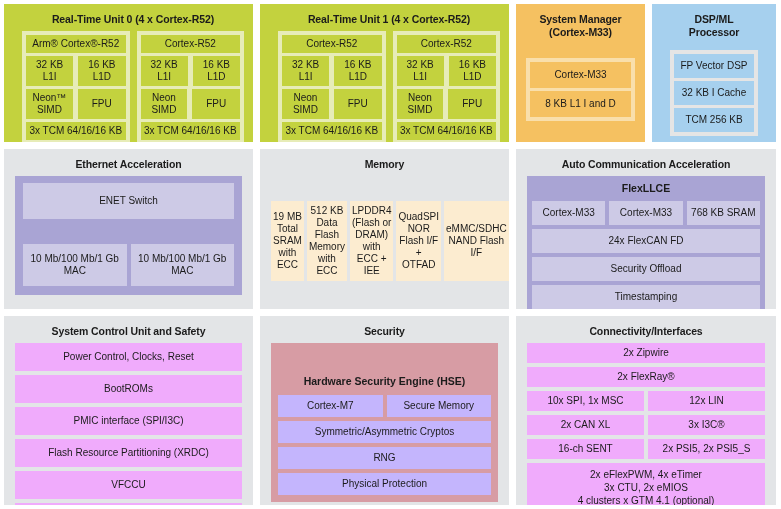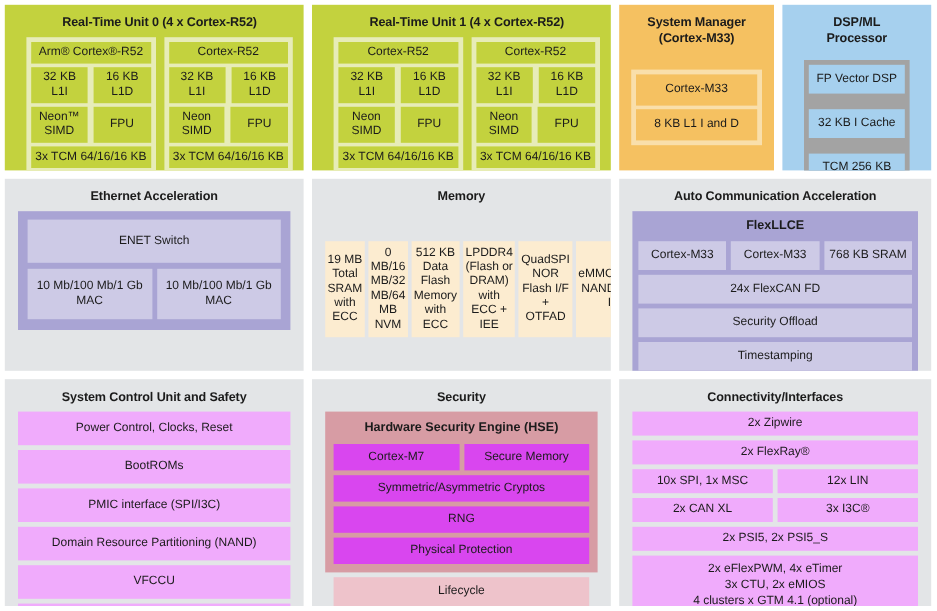--- a/index.html
+++ b/index.html
@@ -58,56 +58,56 @@
   .core-box .cell.r{flex:1;}
   .core-box .hgroup{flex:1;}
   .core-box .hgroup .cell{flex:1;}
   .core-box .hgroup .cell.narrow{flex:0 0 47%;}
 
   .p-sysmgr{background:#f5c161;flex:0 0 129px;}
   .sysmgr-inner{background:#f9dfab;padding:4px;display:flex;flex-direction:column;gap:3px;margin:14px 2px 0 2px;}
   .sysmgr-inner .cell{background:#f5c161;padding:7px 2px;}
 
   .p-dsp{background:#a6d0ee;flex:1;}
-  .dsp-inner{background:#a3a3a3;padding:4px;display:flex;flex-direction:column;gap:13px;margin:6px 10px 0 10px;}
+  .dsp-inner{background:#e5e5e5;padding:4px;display:flex;flex-direction:column;gap:3px;margin:6px 10px 0 10px;}
   .dsp-inner .cell{background:#a6d0ee;padding:6px 2px;}
 
   
   .p-gray{background:#e3e5e7;}
   .p-eth{flex:0 0 249px;}
   .p-mem{flex:0 0 249px;}
   .p-auto{flex:1;}
 
   .eth-inner{background:#a9a4d4;padding:7px 8px 9px 8px;display:flex;flex-direction:column;gap:5px;margin:0 3px;}
   .eth-sub-title{text-align:center;font-weight:bold;font-size:10.5px;padding:3px 0 5px 0;}
   .eth-inner .cell{background:#cdcae6;}
   .eth-inner .cell.sw{padding:12px 2px;}
   .eth-inner .hgroup{gap:4px;}
-  .eth-inner .hgroup .cell{flex:1;padding:9px 2px;}
+  .eth-inner .hgroup .cell{flex:1;padding:9px 2px;margin-top:20px;}
 
   .mem-list{display:flex;flex-direction:row;gap:3px;padding:0 3px;margin-top:25px;}
   .mem-list .cell{background:#fcecd0;padding:4px 2px;}
 
   .auto-inner{background:#a9a4d4;padding:4px 5px 6px 5px;display:flex;flex-direction:column;gap:4px;margin:0 3px;}
   .auto-sub-title{text-align:center;font-weight:bold;font-size:10.5px;padding:2px 0 3px 0;}
   .auto-inner .cell{background:#cdcae6;padding:6px 2px;}
   .auto-inner .hgroup{gap:4px;}
   .auto-inner .hgroup .cell{flex:1;}
 
   
   .p-scu{flex:0 0 249px;}
   .p-sec{flex:0 0 249px;}
   .p-conn{flex:1;}
 
   .scu-list{display:flex;flex-direction:column;gap:4px;padding:0 3px;}
   .scu-list .cell{background:#f0abfc;padding:8px 2px;}
 
   .sec-outer{background:#d79ca4;padding:4px 7px 7px 7px;display:flex;flex-direction:column;gap:4px;margin:0 3px;}
-  .sec-sub-title{text-align:center;font-weight:bold;font-size:10.5px;padding:3px 0 4px 0;}
-  .sec-outer .cell{background:#d946ef;padding:5px 14px;}
+  .sec-sub-title{text-align:center;font-weight:bold;font-size:10.5px;padding:3px 0 4px 0;margin-top:25px;}
+  .sec-outer .cell{background:#c4b5fd;padding:5px 14px;}
   .sec-outer .hgroup{gap:4px;}
   .sec-outer .hgroup .cell{flex:1;}
   .sec-tail{display:flex;flex-direction:column;gap:4px;padding:4px 10px 0 10px;}
   .sec-tail .cell{background:#eec3cb;padding:6px 2px;}
 
   .conn-list{display:flex;flex-direction:column;gap:4px;padding:0 3px;}
   .conn-list .cell{background:#f0abfc;padding:4px 2px;}
   .conn-list .hgroup{gap:4px;}
   .conn-list .hgroup .cell{flex:1;}
   .conn-list .cell.multi{padding:5px 2px;line-height:13px;}
@@ -220,21 +220,20 @@
           <div class="cell">10 Mb/100 Mb/1 Gb MAC</div>
           <div class="cell">10 Mb/100 Mb/1 Gb MAC</div>
         </div>
       </div>
     </div>
 
     <div class="panel p-gray p-mem">
       <div class="panel-title">Memory</div>
       <div class="mem-list">
         <div class="cell">19 MB Total SRAM with ECC</div>
-        <div class="cell">0 MB/16 MB/32 MB/64 MB NVM</div>
         <div class="cell">512 KB Data Flash Memory with ECC</div>
         <div class="cell">LPDDR4 (Flash or DRAM) with ECC + IEE</div>
         <div class="cell">QuadSPI NOR Flash I/F + OTFAD</div>
         <div class="cell">eMMC/SDHC NAND Flash I/F</div>
 
       </div>
     </div>
 
     <div class="panel p-gray p-auto">
       <div class="panel-title">Auto Communication Acceleration</div>
@@ -254,21 +253,21 @@
   </div>
 
   <div class="row r3">
 
     <div class="panel p-gray p-scu">
       <div class="panel-title">System Control Unit and Safety</div>
       <div class="scu-list">
         <div class="cell">Power Control, Clocks, Reset</div>
         <div class="cell">BootROMs</div>
         <div class="cell">PMIC interface (SPI/I3C)</div>
-        <div class="cell">Domain Resource Partitioning (NAND)</div>
+        <div class="cell">Flash Resource Partitioning (XRDC)</div>
         <div class="cell">VFCCU</div>
         <div class="cell">MBIST, LBIST</div>
         <div class="cell">Debug</div>
       </div>
     </div>
 
     <div class="panel p-gray p-sec">
       <div class="panel-title">Security</div>
       <div class="sec-outer">
         <div class="sec-sub-title">Hardware Security Engine (HSE)</div>
@@ -294,20 +293,21 @@
 
         <div class="hgroup">
           <div class="cell">10x SPI, 1x MSC</div>
           <div class="cell">12x LIN</div>
         </div>
         <div class="hgroup">
           <div class="cell">2x CAN XL</div>
           <div class="cell">3x I3C®</div>
         </div>
         <div class="hgroup">
+          <div class="cell">16-ch SENT</div>
           <div class="cell">2x PSI5, 2x PSI5_S</div>
         </div>
 
         <div class="cell multi" style="white-space:pre-line;">2x eFlexPWM, 4x eTimer
 3x CTU, 2x eMIOS
 4 clusters x GTM 4.1 (optional)</div>
 
       </div>
     </div>
 

